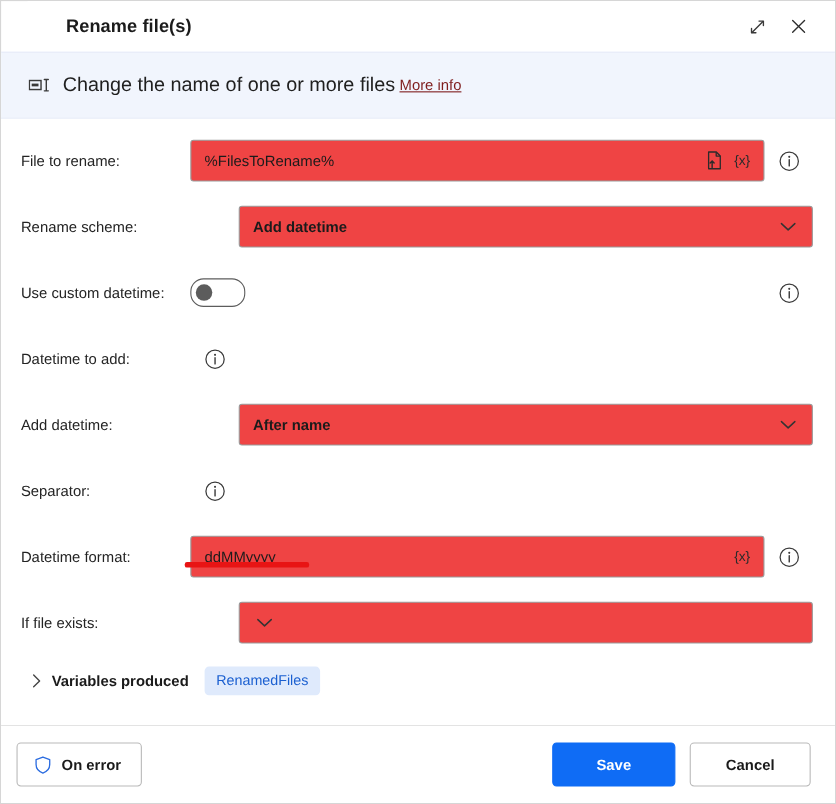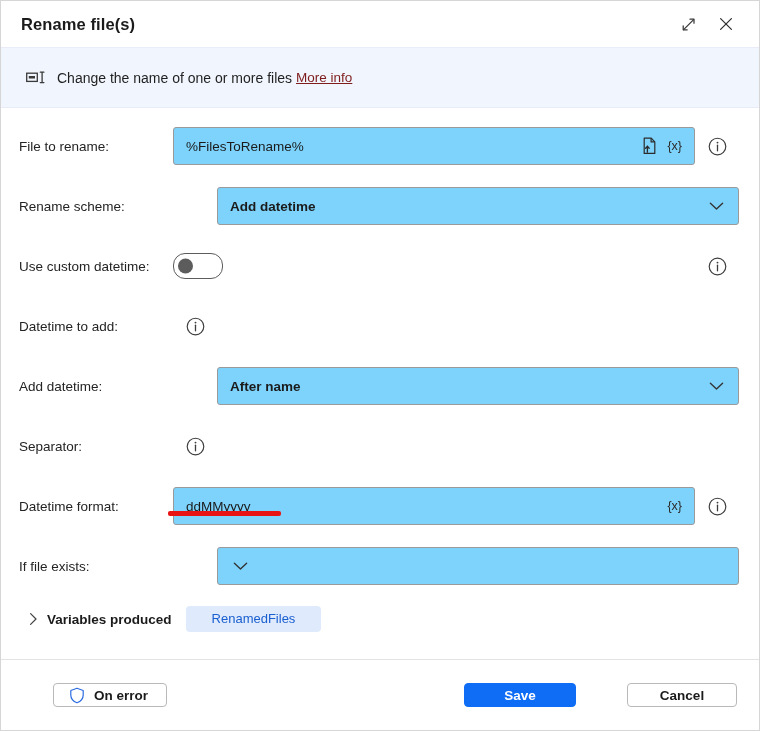--- a/index.html
+++ b/index.html
@@ -26,23 +26,24 @@
     border: 1px solid #d6d6d6;
     box-sizing: border-box;
   }
 
   
   .titlebar {
     height: 46px;
     flex: 0 0 46px;
     display: flex;
     align-items: center;
-    padding: 0 14px 0 20px;
-    box-sizing: border-box;
-    background: #ffffff;
+    padding: 0 14px 0 35px;
+    box-sizing: border-box;
+    background: #ffffff;
+    margin-left: 24px;
   }
   .title-text {
     font-size: 16.5px;
     font-weight: bold;
     color: #1b1b1b;
     letter-spacing: 0.1px;
     flex: 1 1 auto;
     white-space: nowrap;
   }
   .title-btn {
@@ -73,21 +74,21 @@
     width: 22px;
     height: 18px;
     flex: 0 0 22px;
     margin-right: 10px;
     display: flex;
     align-items: center;
     justify-content: center;
     color: #3a3a3a;
   }
   .banner-text {
-    font-size: 14px;
+    font-size: 18px;
     color: #1f1f1f;
     white-space: nowrap;
   }
   .banner-link {
     font-size: 13.5px;
     color: #7f1d1d;
     text-decoration: underline;
     cursor: pointer;
     margin-left: 4px;
     text-align: right;
@@ -123,21 +124,21 @@
     height: 38px;
   }
 
   .ctrl {
     position: relative;
     box-sizing: border-box;
     width: 100%;
     height: 38px;
     border: 1px solid #9a9a9a;
     border-radius: 3px;
-    background: #7dd3fc;
+    background: #ef4444;
     display: flex;
     align-items: center;
     padding: 0 8px 0 12px;
     cursor: text;
   }
   .ctrl.select { cursor: pointer; margin-left: 44px; }
   .ctrl-value {
     flex: 1 1 auto;
     font-size: 13.5px;
     color: #1b1b1b;
@@ -243,48 +244,47 @@
     font-weight: bold;
     color: #1b1b1b;
     cursor: pointer;
     white-space: nowrap;
   }
   .var-chip {
     margin-left: 14px;
     background: #dfeafc;
     color: #1a5fd0;
     font-size: 13px;
-    padding: 5px 26px 6px;
+    padding: 5px 11px 6px;
     border-radius: 4px;
     white-space: nowrap;
     cursor: pointer;
   }
 
   
   .footer {
     flex: 0 0 71px;
     border-top: 1px solid #e3e3e3;
     display: flex;
     align-items: center;
     padding: 0 22px 0 14px;
     box-sizing: border-box;
     background: #ffffff;
   }
   .btn {
-    height: 24px;
+    height: 40px;
     border-radius: 4px;
     font-size: 13.5px;
     font-weight: bold;
     display: inline-flex;
     align-items: center;
     justify-content: center;
     cursor: pointer;
     box-sizing: border-box;
     font-family: "Liberation Sans", sans-serif;
-    margin-left: 38px;
   }
   .btn-secondary {
     background: #ffffff;
     border: 1px solid #b9b9b9;
     color: #1b1b1b;
   }
   .btn-onerror {
     padding: 0 18px 0 14px;
     gap: 9px;
   }

